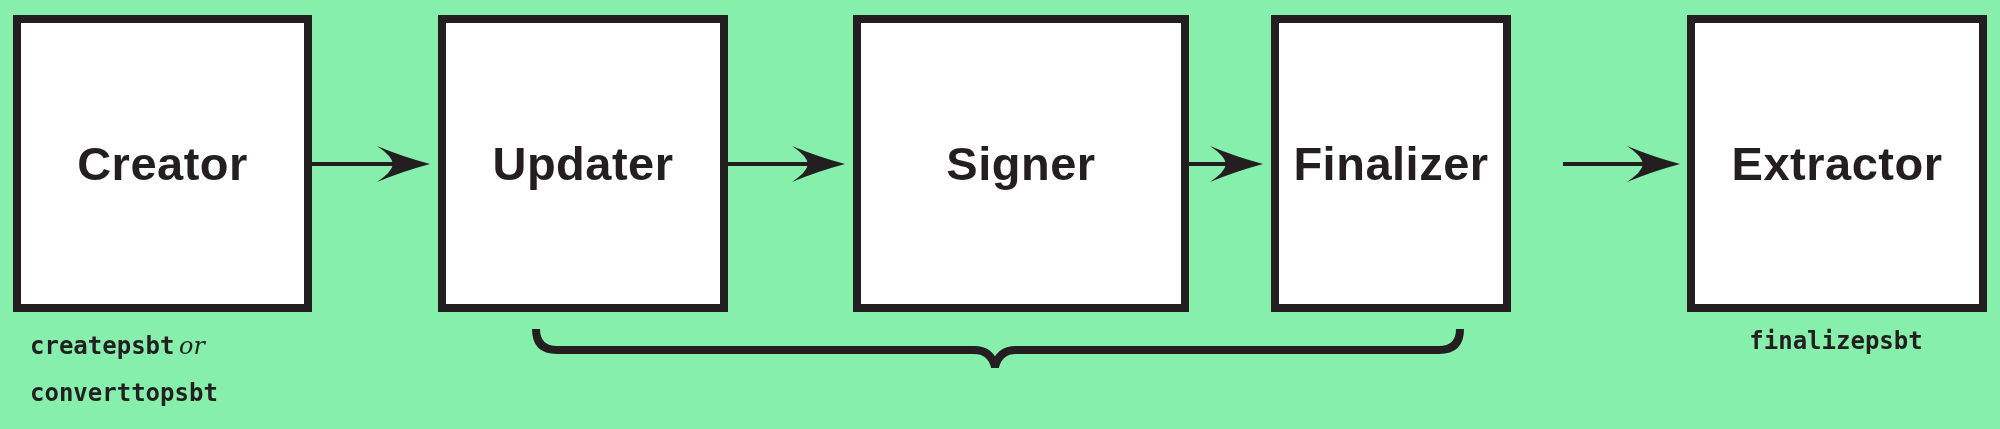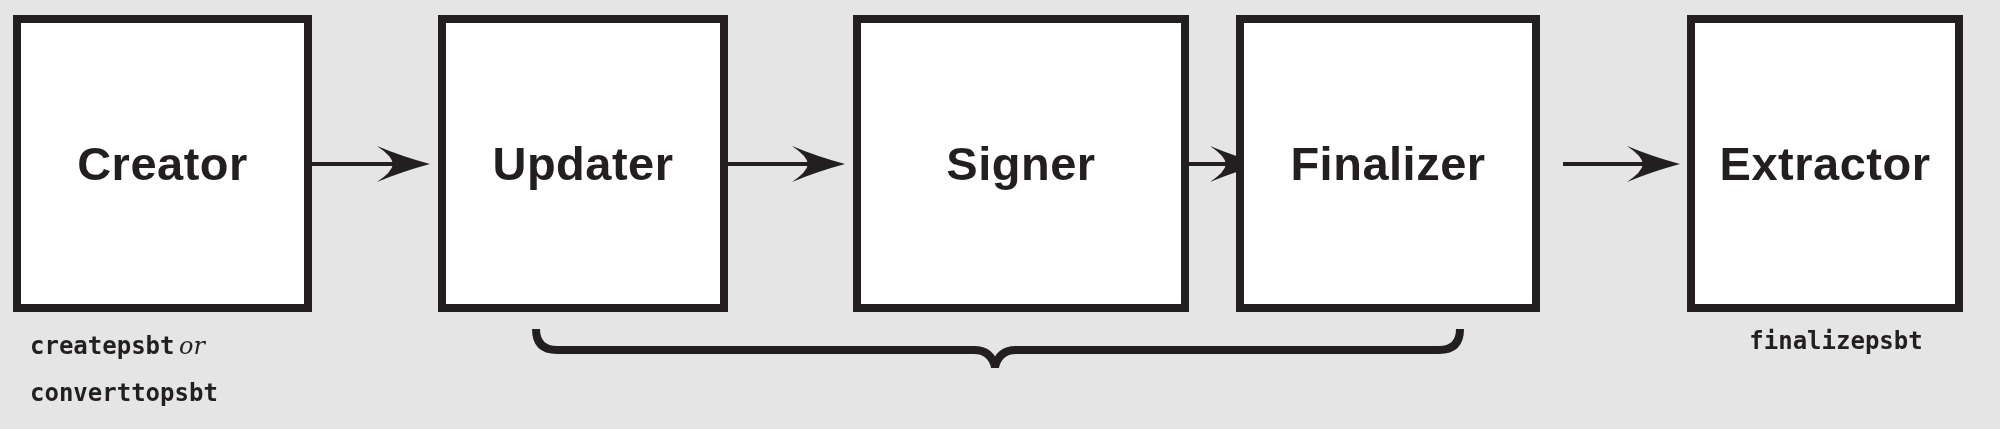--- a/index.html
+++ b/index.html
@@ -1,20 +1,20 @@
 <!DOCTYPE html>
 <html><head>
 <meta charset="utf-8">
 <style>
   html, body { margin: 0; padding: 0; background: #ffffff; }
   .canvas {
     position: relative;
     width: 2000px;
     height: 429px;
-    background: #e5e5e5;
+    background: #86efac;
     overflow: hidden;
     font-family: "Liberation Sans", sans-serif;
     color: #231f20;
   }
   .node {
     position: absolute;
     top: 15px;
     height: 297px;
     box-sizing: border-box;
     border: 8px solid #231f20;
@@ -27,22 +27,22 @@
     font-family: "Liberation Sans", sans-serif;
     font-weight: 700;
     font-size: 47px;
     letter-spacing: 0.5px;
     color: #231f20;
     white-space: nowrap;
   }
   .node-creator   { left: 13px;   width: 299px; }
   .node-updater   { left: 438px;  width: 290px; }
   .node-signer    { left: 853px;  width: 336px; }
-  .node-finalizer { left: 1236px; width: 304px; }
-  .node-extractor { left: 1687px; width: 276px; }
+  .node-finalizer { left: 1271px; width: 240px; }
+  .node-extractor { left: 1687px; width: 300px; }
 
   .overlay {
     position: absolute;
     left: 0; top: 0;
     width: 2000px; height: 429px;
     pointer-events: none;
   }
 
   .code {
     font-family: "DejaVu Sans Mono", "Liberation Mono", monospace;

